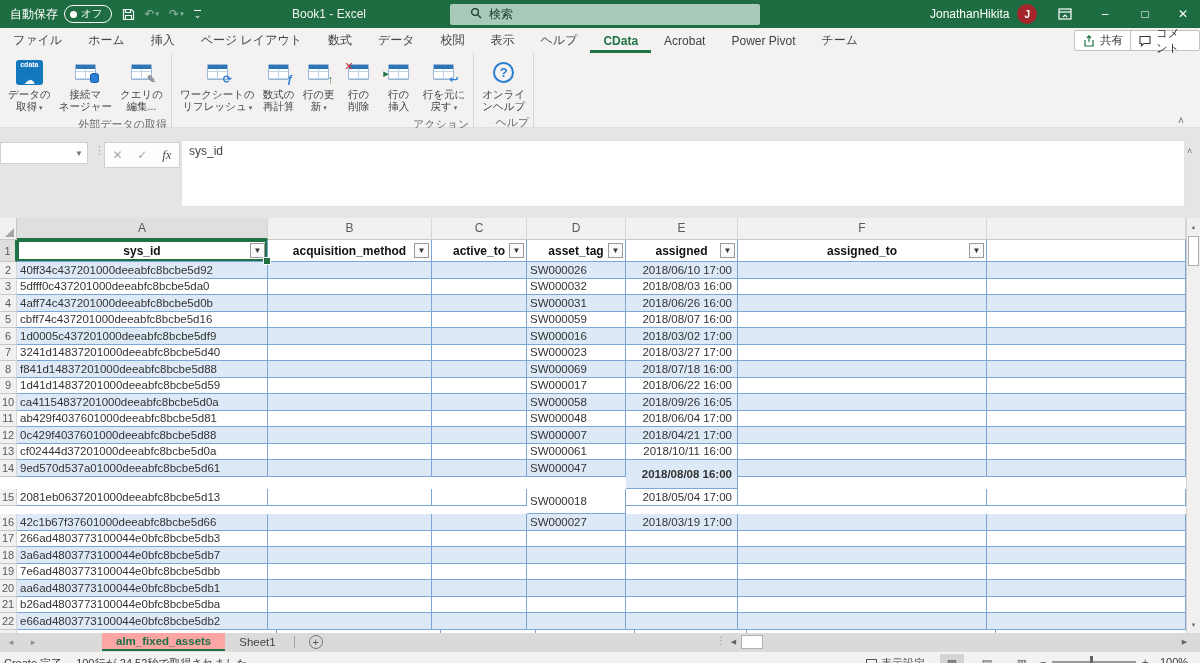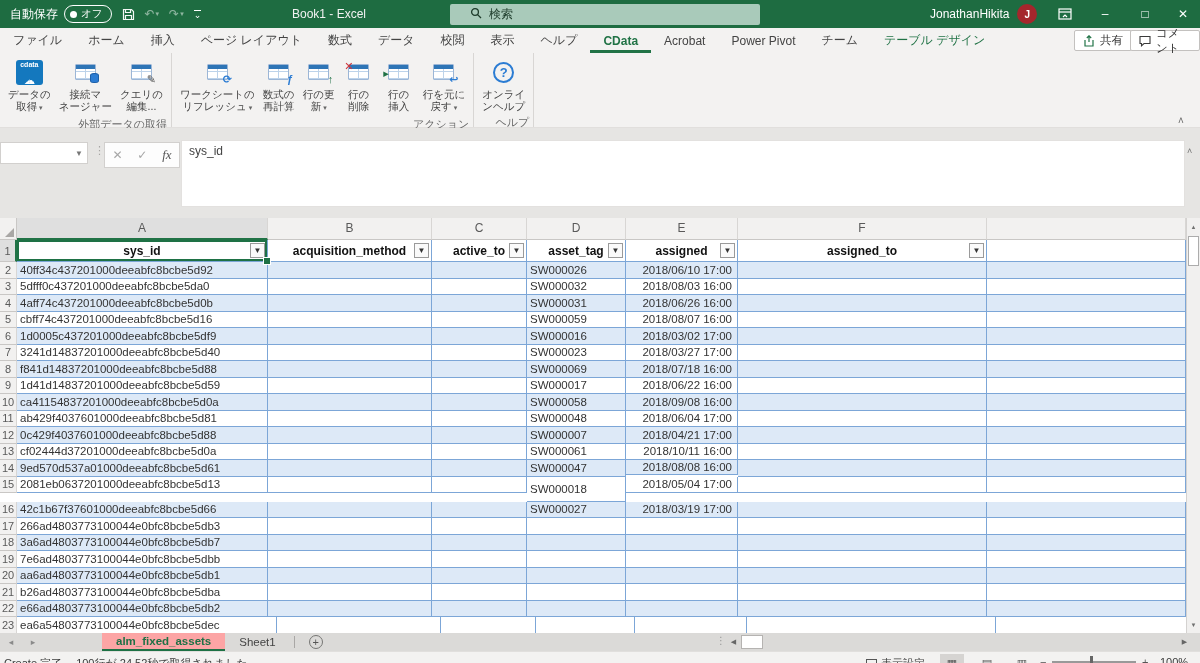--- a/index.html
+++ b/index.html
@@ -203,21 +203,20 @@
     <div class="rtab">ページ レイアウト</div>
     <div class="rtab">数式</div>
     <div class="rtab">データ</div>
     <div class="rtab">校閲</div>
     <div class="rtab">表示</div>
     <div class="rtab">ヘルプ</div>
     <div class="rtab active">CData</div>
     <div class="rtab">Acrobat</div>
     <div class="rtab">Power Pivot</div>
     <div class="rtab">チーム</div>
-    <div class="rtab contextual">テーブル デザイン</div>
   </div>
 <div class="tr-btn" style="left:1074px">
   <span>
     <svg width="12" height="12" viewBox="0 0 12 12">
         <path d="M2 5v6h8V5" fill="none" stroke="#217346" stroke-width="1.2"></path>
         <path d="M6 7V1M3.8 3L6 .8 8.2 3" fill="none" stroke="#217346" stroke-width="1.2"></path>
       </svg>
   </span>
   <span>共有</span>
 </div>
@@ -455,21 +454,21 @@
         <div class="dcell num" style="width: 112px; height: 16.5px;">2018/06/22 16:00</div>
         <div class="dcell" style="width: 249px; height: 16.5px;"></div>
         <div class="dcell" style="width: 199px; height: 16.5px;"></div>
       </div>
       <div class="grow band">
         <div class="rownum" style="width: 17px; height: 16.5px;">10</div>
         <div class="dcell" style="width: 251px; height: 16.5px;">ca41154837201000deeabfc8bcbe5d0a</div>
         <div class="dcell" style="width: 164px; height: 16.5px;"></div>
         <div class="dcell" style="width: 95px; height: 16.5px;"></div>
         <div class="dcell" style="width: 99px; height: 16.5px;">SW000058</div>
-        <div class="dcell num" style="width: 112px; height: 16.5px;">2018/09/08 16:00</div>
+        <div class="dcell num" style="width: 112px; height: 16.5px;">2018/09/26 16:05</div>
         <div class="dcell" style="width: 249px; height: 16.5px;"></div>
         <div class="dcell" style="width: 199px; height: 16.5px;"></div>
       </div>
       <div class="grow">
         <div class="rownum" style="width: 17px; height: 16.5px;">11</div>
         <div class="dcell" style="width: 251px; height: 16.5px;">ab429f4037601000deeabfc8bcbe5d81</div>
         <div class="dcell" style="width: 164px; height: 16.5px;"></div>
         <div class="dcell" style="width: 95px; height: 16.5px;"></div>
         <div class="dcell" style="width: 99px; height: 16.5px;">SW000048</div>
         <div class="dcell num" style="width: 112px; height: 16.5px;">2018/06/04 17:00</div>
@@ -495,21 +494,21 @@
         <div class="dcell num" style="width: 112px; height: 16.5px;">2018/10/11 16:00</div>
         <div class="dcell" style="width: 249px; height: 16.5px;"></div>
         <div class="dcell" style="width: 199px; height: 16.5px;"></div>
       </div>
       <div class="grow band">
         <div class="rownum" style="width: 17px; height: 16.5px;">14</div>
         <div class="dcell" style="width: 251px; height: 16.5px;">9ed570d537a01000deeabfc8bcbe5d61</div>
         <div class="dcell" style="width: 164px; height: 16.5px;"></div>
         <div class="dcell" style="width: 95px; height: 16.5px;"></div>
         <div class="dcell" style="width: 99px; height: 16.5px;">SW000047</div>
-        <div class="dcell num" style="width: 112px; height: 15px;">2018/08/08 16:00</div>
+        <div class="dcell num" style="width: 112px; height: 29px; font-weight: bold;">2018/08/08 16:00</div>
         <div class="dcell" style="width: 249px; height: 16.5px;"></div>
         <div class="dcell" style="width: 199px; height: 16.5px;"></div>
       </div>
       <div class="grow">
         <div class="rownum" style="width: 17px; height: 16.5px;">15</div>
         <div class="dcell" style="width: 251px; height: 16.5px;">2081eb0637201000deeabfc8bcbe5d13</div>
         <div class="dcell" style="width: 164px; height: 16.5px;"></div>
         <div class="dcell" style="width: 95px; height: 16.5px;"></div>
         <div class="dcell" style="width: 99px; height: 25px;">SW000018</div>
         <div class="dcell num" style="width: 112px; height: 16.5px;">2018/05/04 17:00</div>

